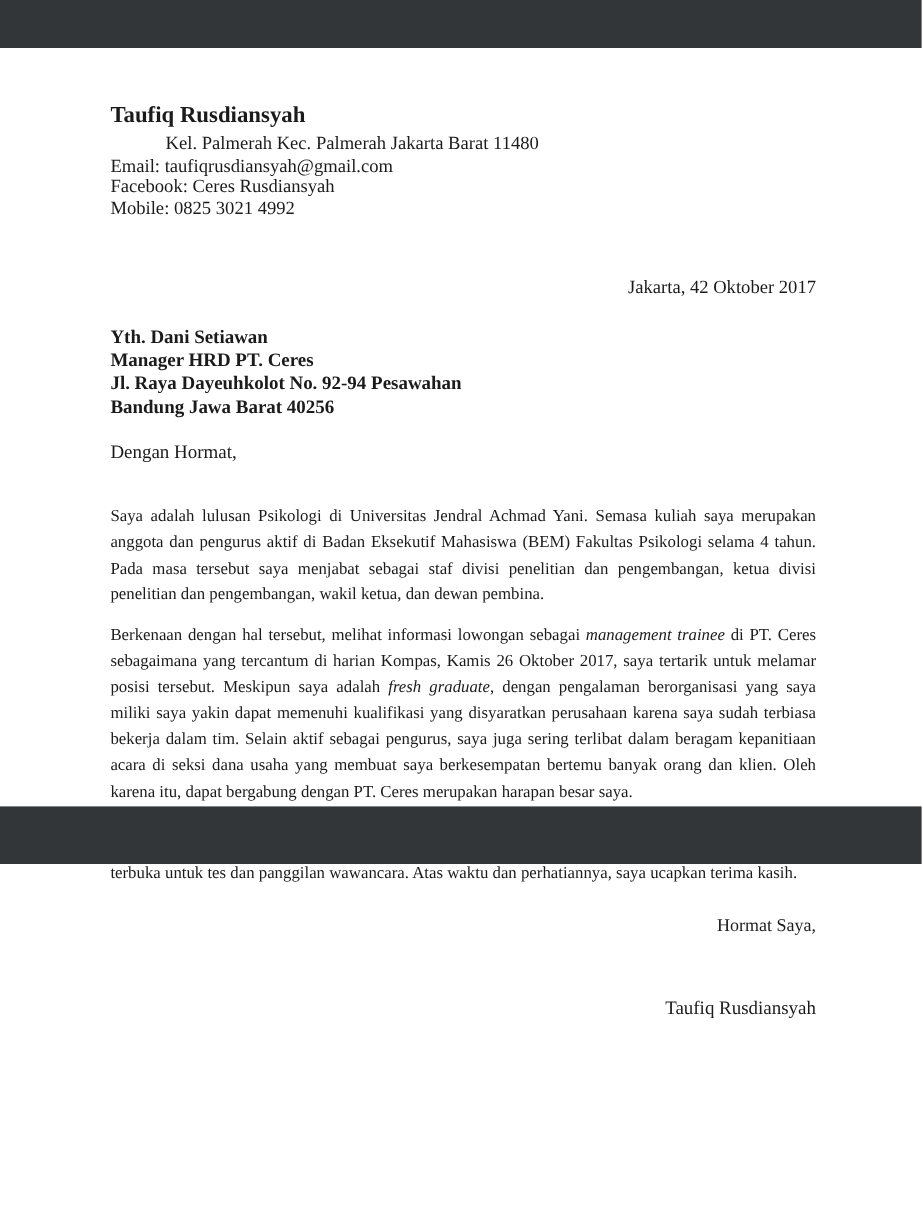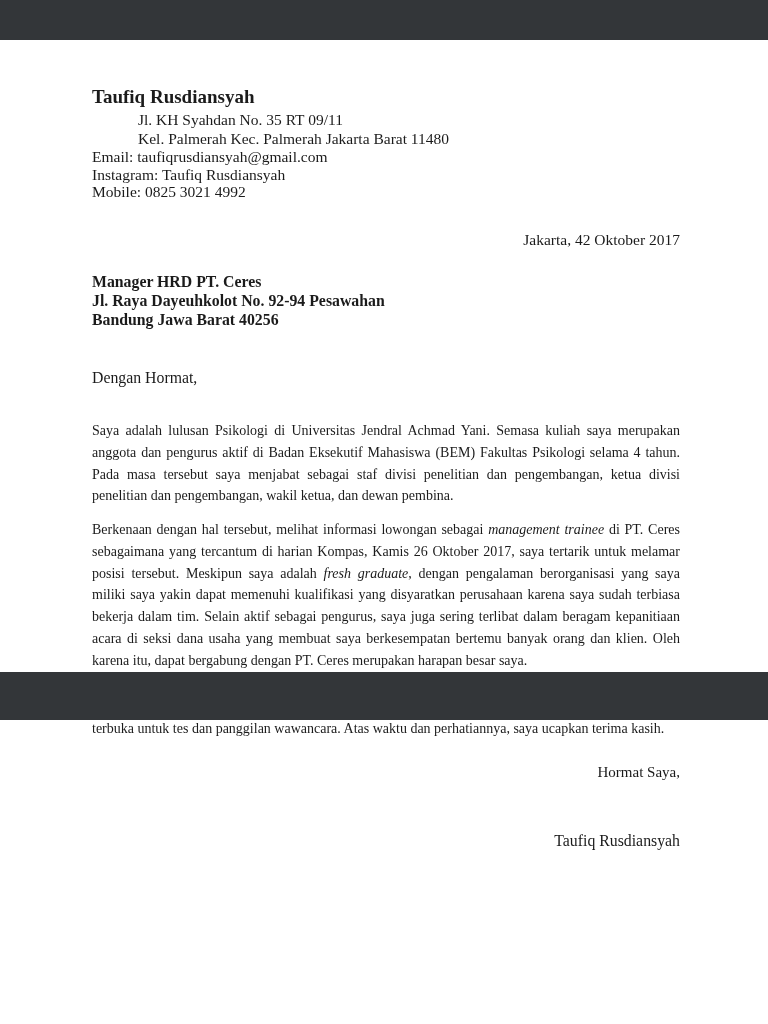--- a/index.html
+++ b/index.html
@@ -40,30 +40,30 @@
 </style>
 </head>
 <body>
 
 <div class="page">
 
   <div class="bar top" style="background: rgb(51, 54, 57);"></div>
 
   <div class="sender">
     <div class="sender-name">Taufiq Rusdiansyah</div>
-    <div class="addr">Jl. KH Syahdan No. 35 RT 09/11</div>
     <div class="addr">Kel. Palmerah Kec. Palmerah Jakarta Barat 11480</div>
     <div class="contact">Email: taufiqrusdiansyah@gmail.com</div>
-    <div class="contact">Instagram: Taufiq Rusdiansyah</div>
+    <div class="contact">Facebook: Ceres Rusdiansyah</div>
     <div class="contact">Mobile: 0825 3021 4992</div>
   </div>
 
   <div class="date-line">Jakarta, 42 Oktober 2017</div>
 
   <div class="recipient">
+    <div>Yth. Dani Setiawan</div>
     <div>Manager HRD PT. Ceres</div>
     <div>Jl. Raya Dayeuhkolot No. 92-94 Pesawahan</div>
     <div>Bandung Jawa Barat 40256</div>
   </div>
 
   <div class="salutation">Dengan Hormat,</div>
 
   <p class="para p1"><span>Saya adalah lulusan Psikologi di Universitas Jendral Achmad Yani. Semasa kuliah saya merupakan anggota dan pengurus aktif di Badan Eksekutif Mahasiswa (BEM) Fakultas Psikologi selama 4 tahun. Pada masa tersebut saya menjabat sebagai staf divisi penelitian dan pengembangan, ketua divisi penelitian dan pengembangan, wakil ketua, dan dewan pembina.</span></p>
   <p class="para p2"><span>Berkenaan dengan hal tersebut, melihat informasi lowongan sebagai </span><em>management trainee</em><span> di PT. Ceres sebagaimana yang tercantum di harian Kompas, Kamis 26 Oktober 2017, saya tertarik untuk melamar posisi tersebut. Meskipun saya adalah </span><em>fresh graduate</em><span>, dengan pengalaman berorganisasi yang saya miliki saya yakin dapat memenuhi kualifikasi yang disyaratkan perusahaan karena saya sudah terbiasa bekerja dalam tim. Selain aktif sebagai pengurus, saya juga sering terlibat dalam beragam kepanitiaan acara di seksi dana usaha yang membuat saya berkesempatan bertemu banyak orang dan klien. Oleh karena itu, dapat bergabung dengan PT. Ceres merupakan harapan besar saya.</span></p>
   <p class="para p3"><span>Saya menyertakan CV dan portofolio saya untuk menjadi bahan pertimbangan pihak perusahaan. Saya terbuka untuk tes dan panggilan wawancara. Atas waktu dan perhatiannya, saya ucapkan terima kasih.</span></p>

